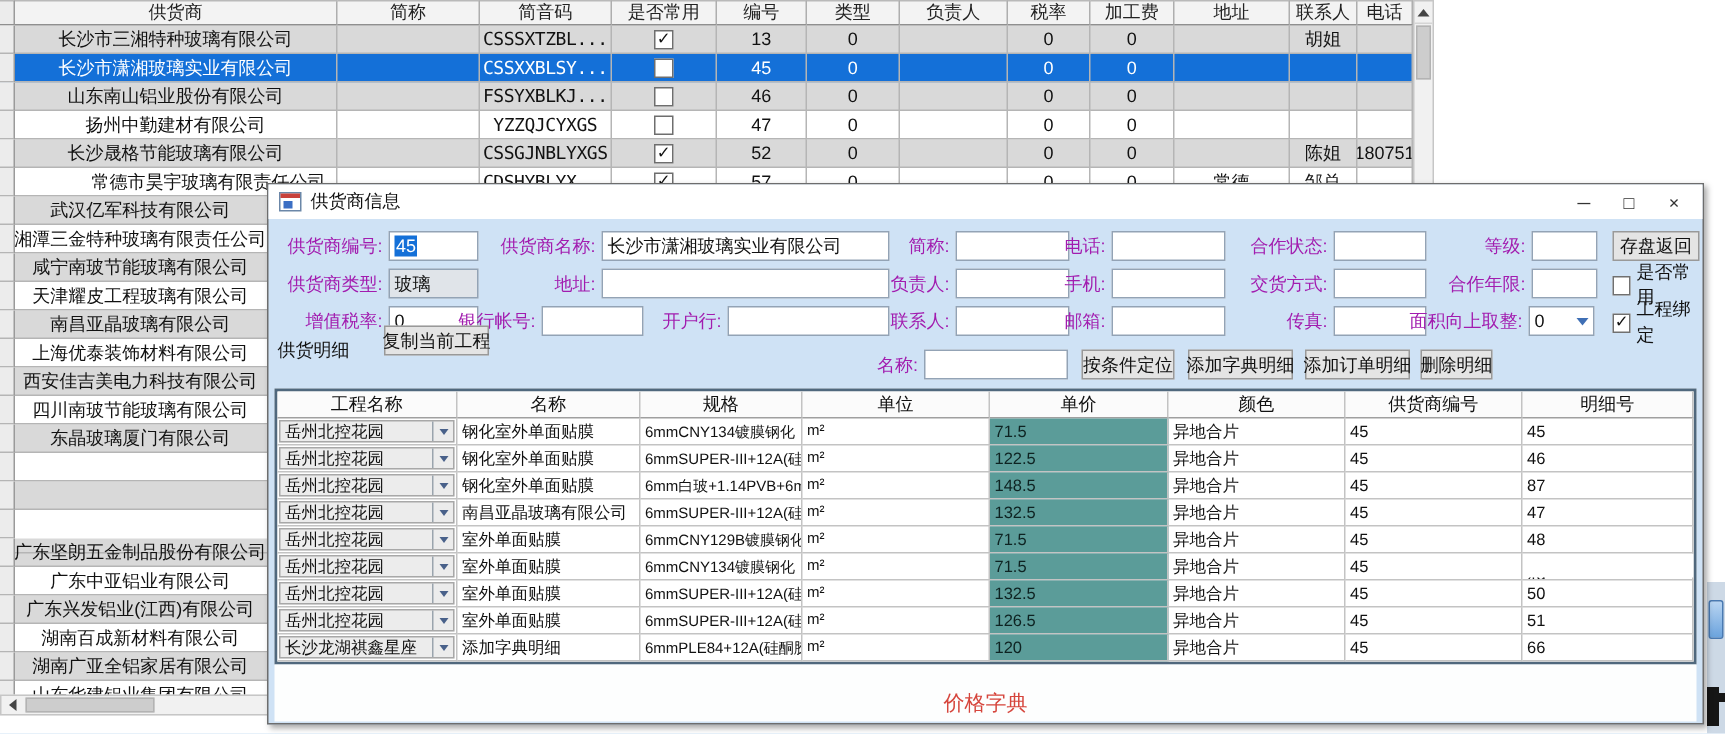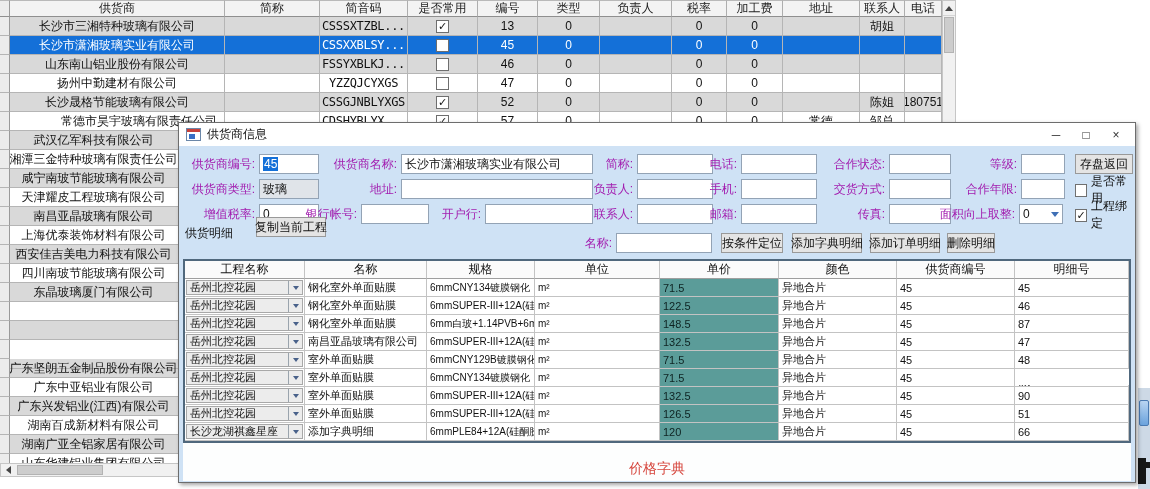--- a/index.html
+++ b/index.html
@@ -728,21 +728,21 @@
               <div class="cval">岳州北控花园</div>
               <div class="carr"></div>
             </div>
           </div>
           <div class="dcell d1" style="flex: 0 0 122px;">室外单面贴膜</div>
           <div class="dcell d2" style="flex: 0 0 108px;">6mmSUPER-III+12A(硅...</div>
           <div class="dcell d3" style="flex: 0 0 125px;">m²</div>
           <div class="dcell d4" style="flex: 0 0 119px;">132.5</div>
           <div class="dcell d5" style="flex: 0 0 118px;">异地合片</div>
           <div class="dcell d6" style="flex: 0 0 118px;">45</div>
-          <div class="dcell d7" style="flex: 0 0 114px;">90</div>
+          <div class="dcell d7" style="flex: 0 0 114px;">50</div>
         </div>
         <div class="dg-row">
           <div class="dcell d0" style="flex: 0 0 120px;">
             <div class="combo">
               <div class="cval">岳州北控花园</div>
               <div class="carr"></div>
             </div>
           </div>
           <div class="dcell d1" style="flex: 0 0 122px;">室外单面贴膜</div>
           <div class="dcell d2" style="flex: 0 0 108px;">6mmSUPER-III+12A(硅...</div>

